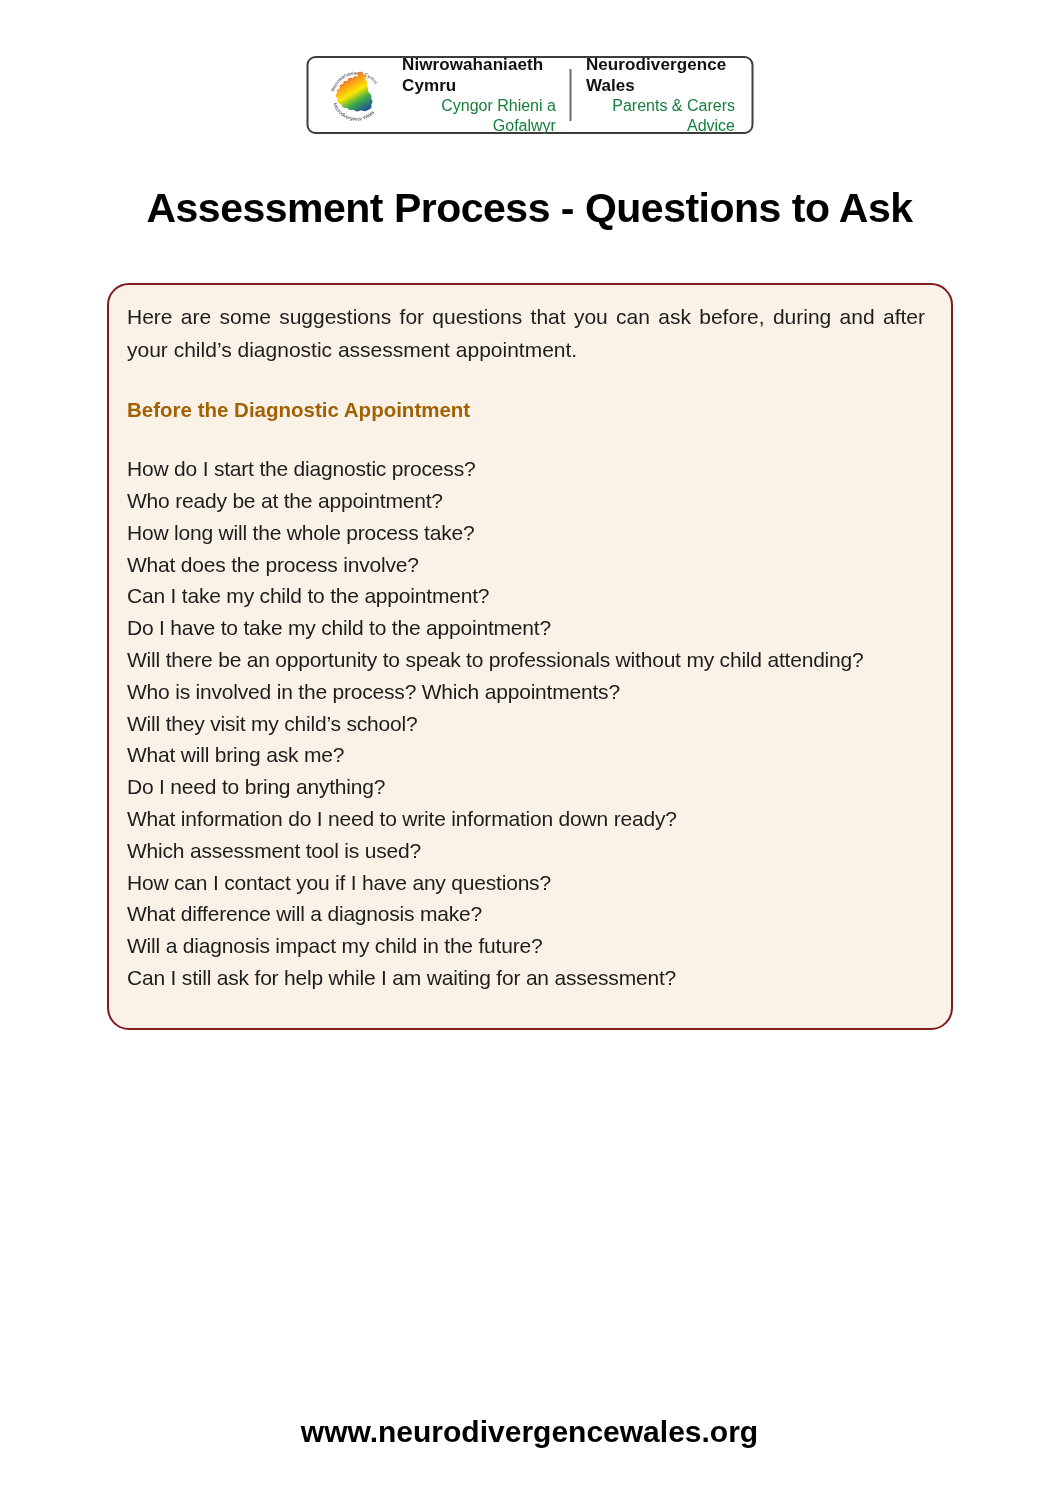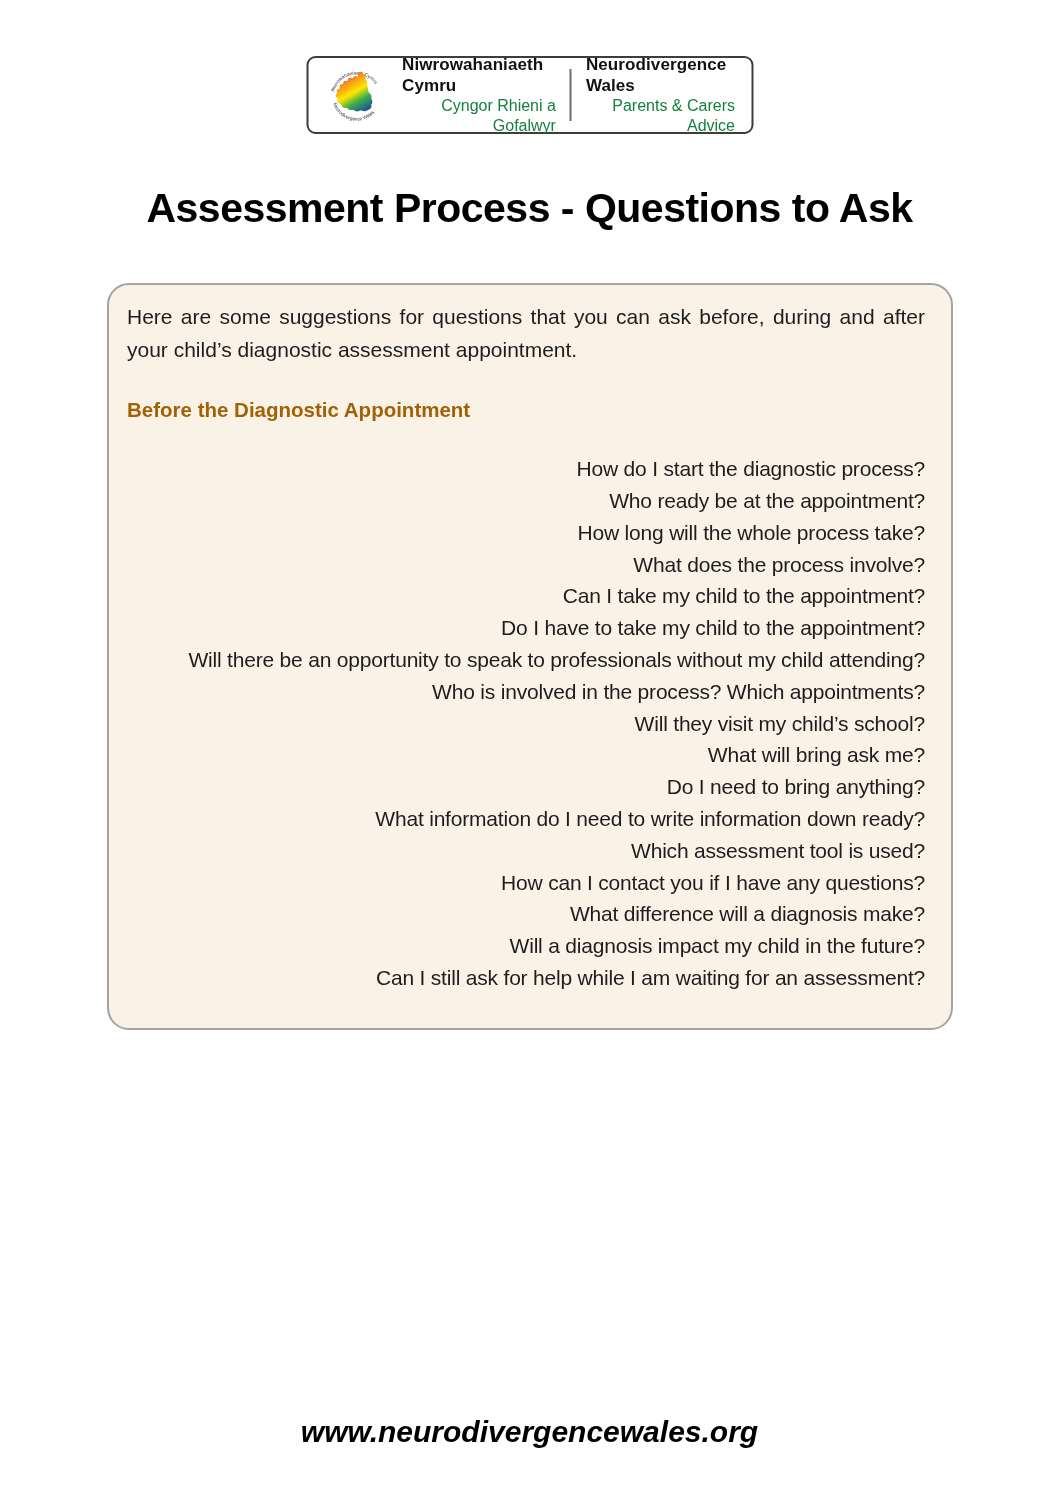--- a/index.html
+++ b/index.html
@@ -61,21 +61,21 @@
   }
 
   
   .question-box {
     position: absolute;
     top: 283px;
     left: 107px;
     width: 846px;
     box-sizing: border-box;
     background: #faf2e6;
-    border: 2px solid #a3a3a3;
+    border: 2px solid #7f1d1d;
     border-radius: 22px;
     padding: 16px 26px 34px 18px;
   }
   .intro-text {
     font-size: 21px;
     line-height: 1.55;
     text-align: justify;
     color: #1d1d1d;
     margin: 0;
   }
@@ -85,34 +85,32 @@
     color: #a16207;
     margin: 32px 0 0 0;
   }
   .question-list { margin-top: 31px; }
   .question-item {
     font-size: 21px;
     line-height: 1.515;
     letter-spacing: -0.2px;
     color: #1d1d1d;
     white-space: nowrap;
-    text-align: right;
   }
 
   
   .footer-url {
     position: absolute;
     top: 1415px;
     left: 0;
     width: 100%;
     text-align: center;
     font-size: 30px;
     font-weight: bold;
     color: #000;
-    font-style: italic;
   }
 </style>
 </head>
 <body>
 
 <div class="page">
 
   <div class="logo-box">
     <svg class="logo-badge" viewBox="0 0 100 100" xmlns="http://www.w3.org/2000/svg">
       <defs>

